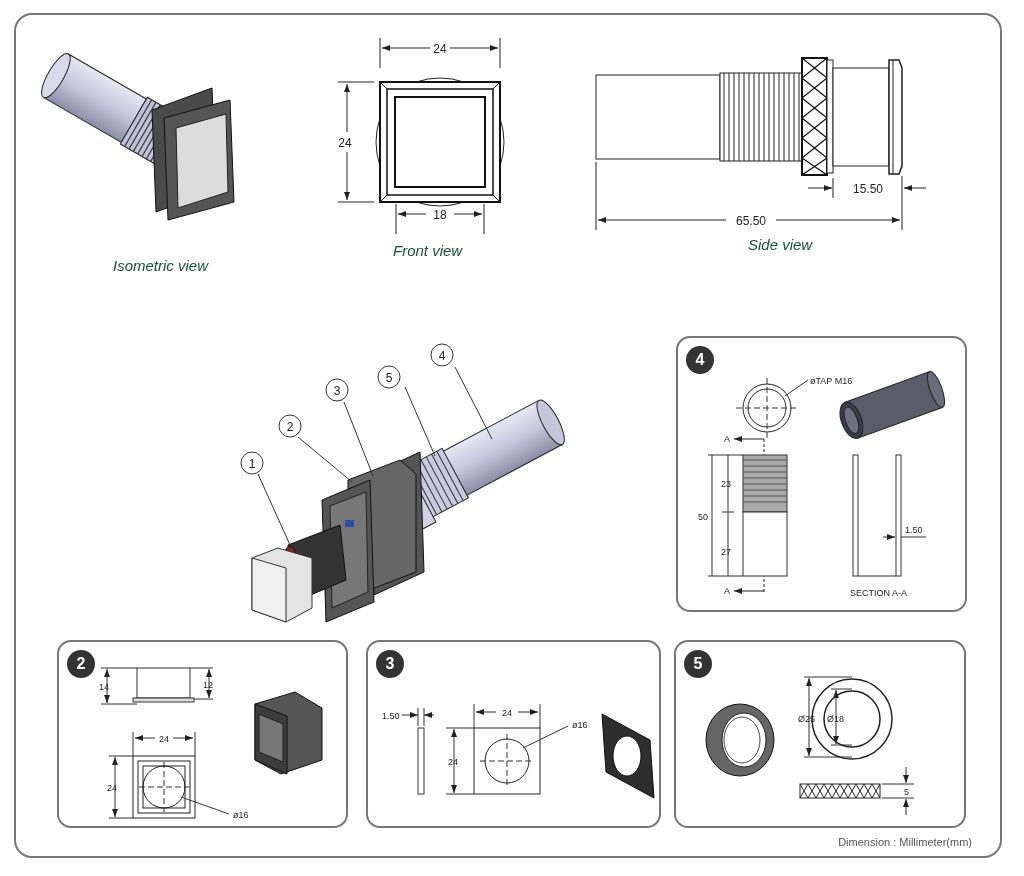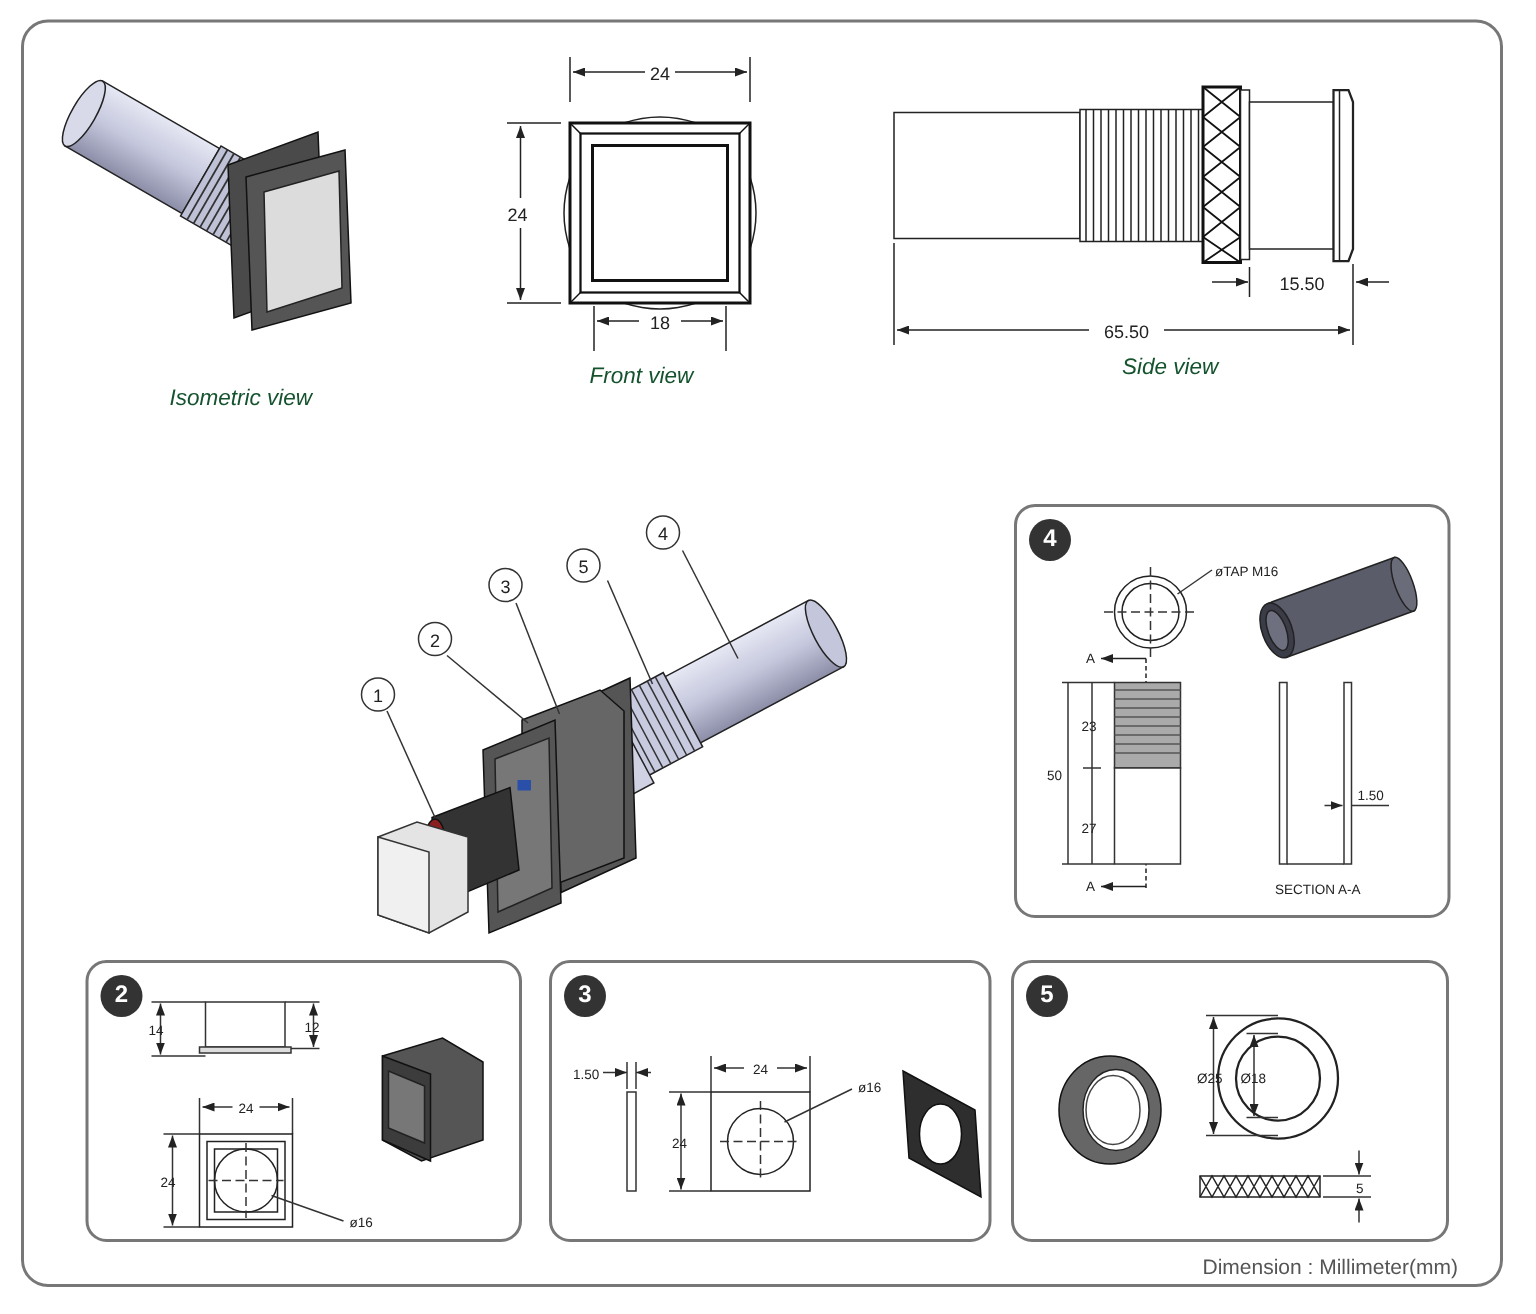--- a/index.html
+++ b/index.html
@@ -3,21 +3,21 @@
 <meta charset="utf-8">
 <style>
   html,body{margin:0;padding:0;background:#fff;}
   body{width:1024px;height:876px;position:relative;overflow:hidden;font-family:"Liberation Sans",sans-serif;color:#222;}
   .frame{position:absolute;left:14px;top:13px;width:988px;height:845px;border:2.5px solid #777;border-radius:18px;box-sizing:border-box;}
   .panel{position:absolute;border:2.5px solid #777;border-radius:14px;box-sizing:border-box;background:#fff;}
   .badge{position:absolute;left:8px;top:8px;width:28px;height:28px;border-radius:50%;background:#333;color:#fff;font-weight:bold;font-size:16px;text-align:center;line-height:28px;}
   .caption{position:absolute;font-size:15px;color:#14532d;font-style:italic;}
   .dim{font-size:12px;fill:#222;font-family:"Liberation Sans",sans-serif;}
   .dims{font-size:9px;fill:#222;font-family:"Liberation Sans",sans-serif;}
-  .unit{position:absolute;right:52px;top:836px;font-size:14px;color:#555;}
+  .unit{position:absolute;right:52px;top:836px;font-size:11px;color:#555;}
   svg{position:absolute;overflow:visible;}
 </style>
 </head>
 <body>
 
 
 
 <div class="frame"></div>
 
 <defs-holder></defs-holder>

